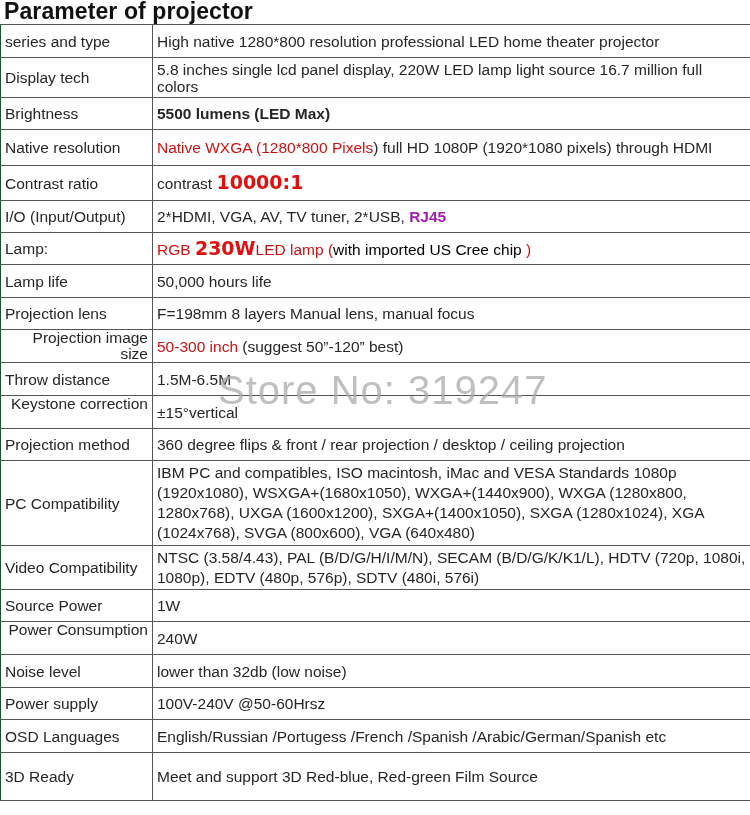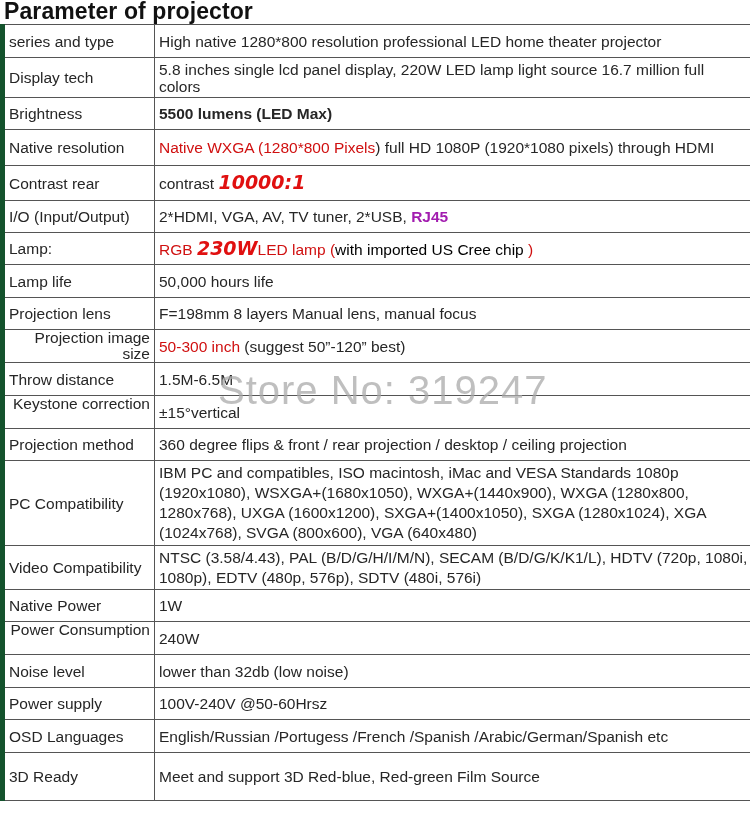--- a/index.html
+++ b/index.html
@@ -17,26 +17,26 @@
     table.spec td {
       border: 1px solid #555;
       font-size: 15.5px; line-height: 17px;
       vertical-align: middle;
       padding: 0 4px;
       overflow: hidden;
       color: #262626;
     }
     table.spec td.label { width: 152px; }
     table.spec td.value { width: 598px; }
-    table.spec tr td:first-child { border-left: 5px solid #14532d; }
+    table.spec tr td:first-child { border-left: 1px solid #14532d; }
     table.spec tr td:last-child { border-right: 2px solid #6d28d9; }
     .tight { line-height: 16px; margin-left: 23px; }
     .red { color: #d01010; }
     .redb { color: #a21caf; font-weight: bold; }
-    .bigred { color: #e01010; font-weight: bold; font-size: 19px; font-family: "DejaVu Sans", sans-serif; font-style: italic; }
+    .bigred { color: #e01010; font-weight: bold; font-size: 19px; font-family: "DejaVu Sans", sans-serif; }
     .blue { color: #000000; }
     .clip2 { display: block; height: 32px; overflow: hidden; padding-top: 0; line-height: 16px; text-align: right; }
     .watermark {
       position: absolute; left: 218px; top: 368px;
       font-size: 40px; font-weight: normal; color: rgba(170,170,170,0.75);
       font-family: "Liberation Sans", sans-serif; letter-spacing: 1px;
       pointer-events: none; white-space: nowrap;
     }
   </style>
 </head>
@@ -56,21 +56,21 @@
   </tr>
   <tr style="height:32px">
     <td class="label">Brightness</td>
     <td class="value redb">5500 lumens (LED Max)</td>
   </tr>
   <tr style="height:36px">
     <td class="label">Native resolution</td>
     <td class="value tight"><span class="red">Native WXGA (1280*800 Pixels</span><span>) full HD 1080P (1920*1080 pixels) through HDMI</span></td>
   </tr>
   <tr style="height:35px">
-    <td class="label">Contrast rear</td>
+    <td class="label">Contrast ratio</td>
     <td class="value"><span>contrast </span><span class="bigred">10000:1</span></td>
   </tr>
   <tr style="height:32px">
     <td class="label">I/O (Input/Output)</td>
     <td class="value"><span>2*HDMI, VGA, AV, TV tuner, 2*USB, </span><span class="redb">RJ45</span></td>
   </tr>
   <tr style="height:32px">
     <td class="label">Lamp:</td>
     <td class="value"><span class="red">RGB </span><span class="bigred">230W</span><span class="red">LED lamp (</span><span class="blue">with imported US Cree chip </span><span class="red">)</span></td>
   </tr>
@@ -104,21 +104,21 @@
   </tr>
   <tr style="height:85px">
     <td class="label">PC Compatibility</td>
     <td class="value" style="line-height:20px">IBM PC and compatibles, ISO macintosh, iMac and VESA Standards 1080p (1920x1080), WSXGA+(1680x1050), WXGA+(1440x900), WXGA (1280x800, 1280x768), UXGA (1600x1200), SXGA+(1400x1050), SXGA (1280x1024), XGA (1024x768), SVGA (800x600), VGA (640x480)</td>
   </tr>
   <tr style="height:44px">
     <td class="label">Video Compatibility</td>
     <td class="value" style="line-height:20px">NTSC (3.58/4.43), PAL (B/D/G/H/I/M/N), SECAM (B/D/G/K/K1/L), HDTV (720p, 1080i, 1080p), EDTV (480p, 576p), SDTV (480i, 576i)</td>
   </tr>
   <tr style="height:32px">
-    <td class="label">Native Power</td>
+    <td class="label">Source Power</td>
     <td class="value">1W</td>
   </tr>
   <tr style="height:32px">
     <td class="label">
           <span class="clip2">Power Consumption</span>
         </td>
     <td class="value">240W</td>
   </tr>
   <tr style="height:33px">
     <td class="label">Noise level</td>

